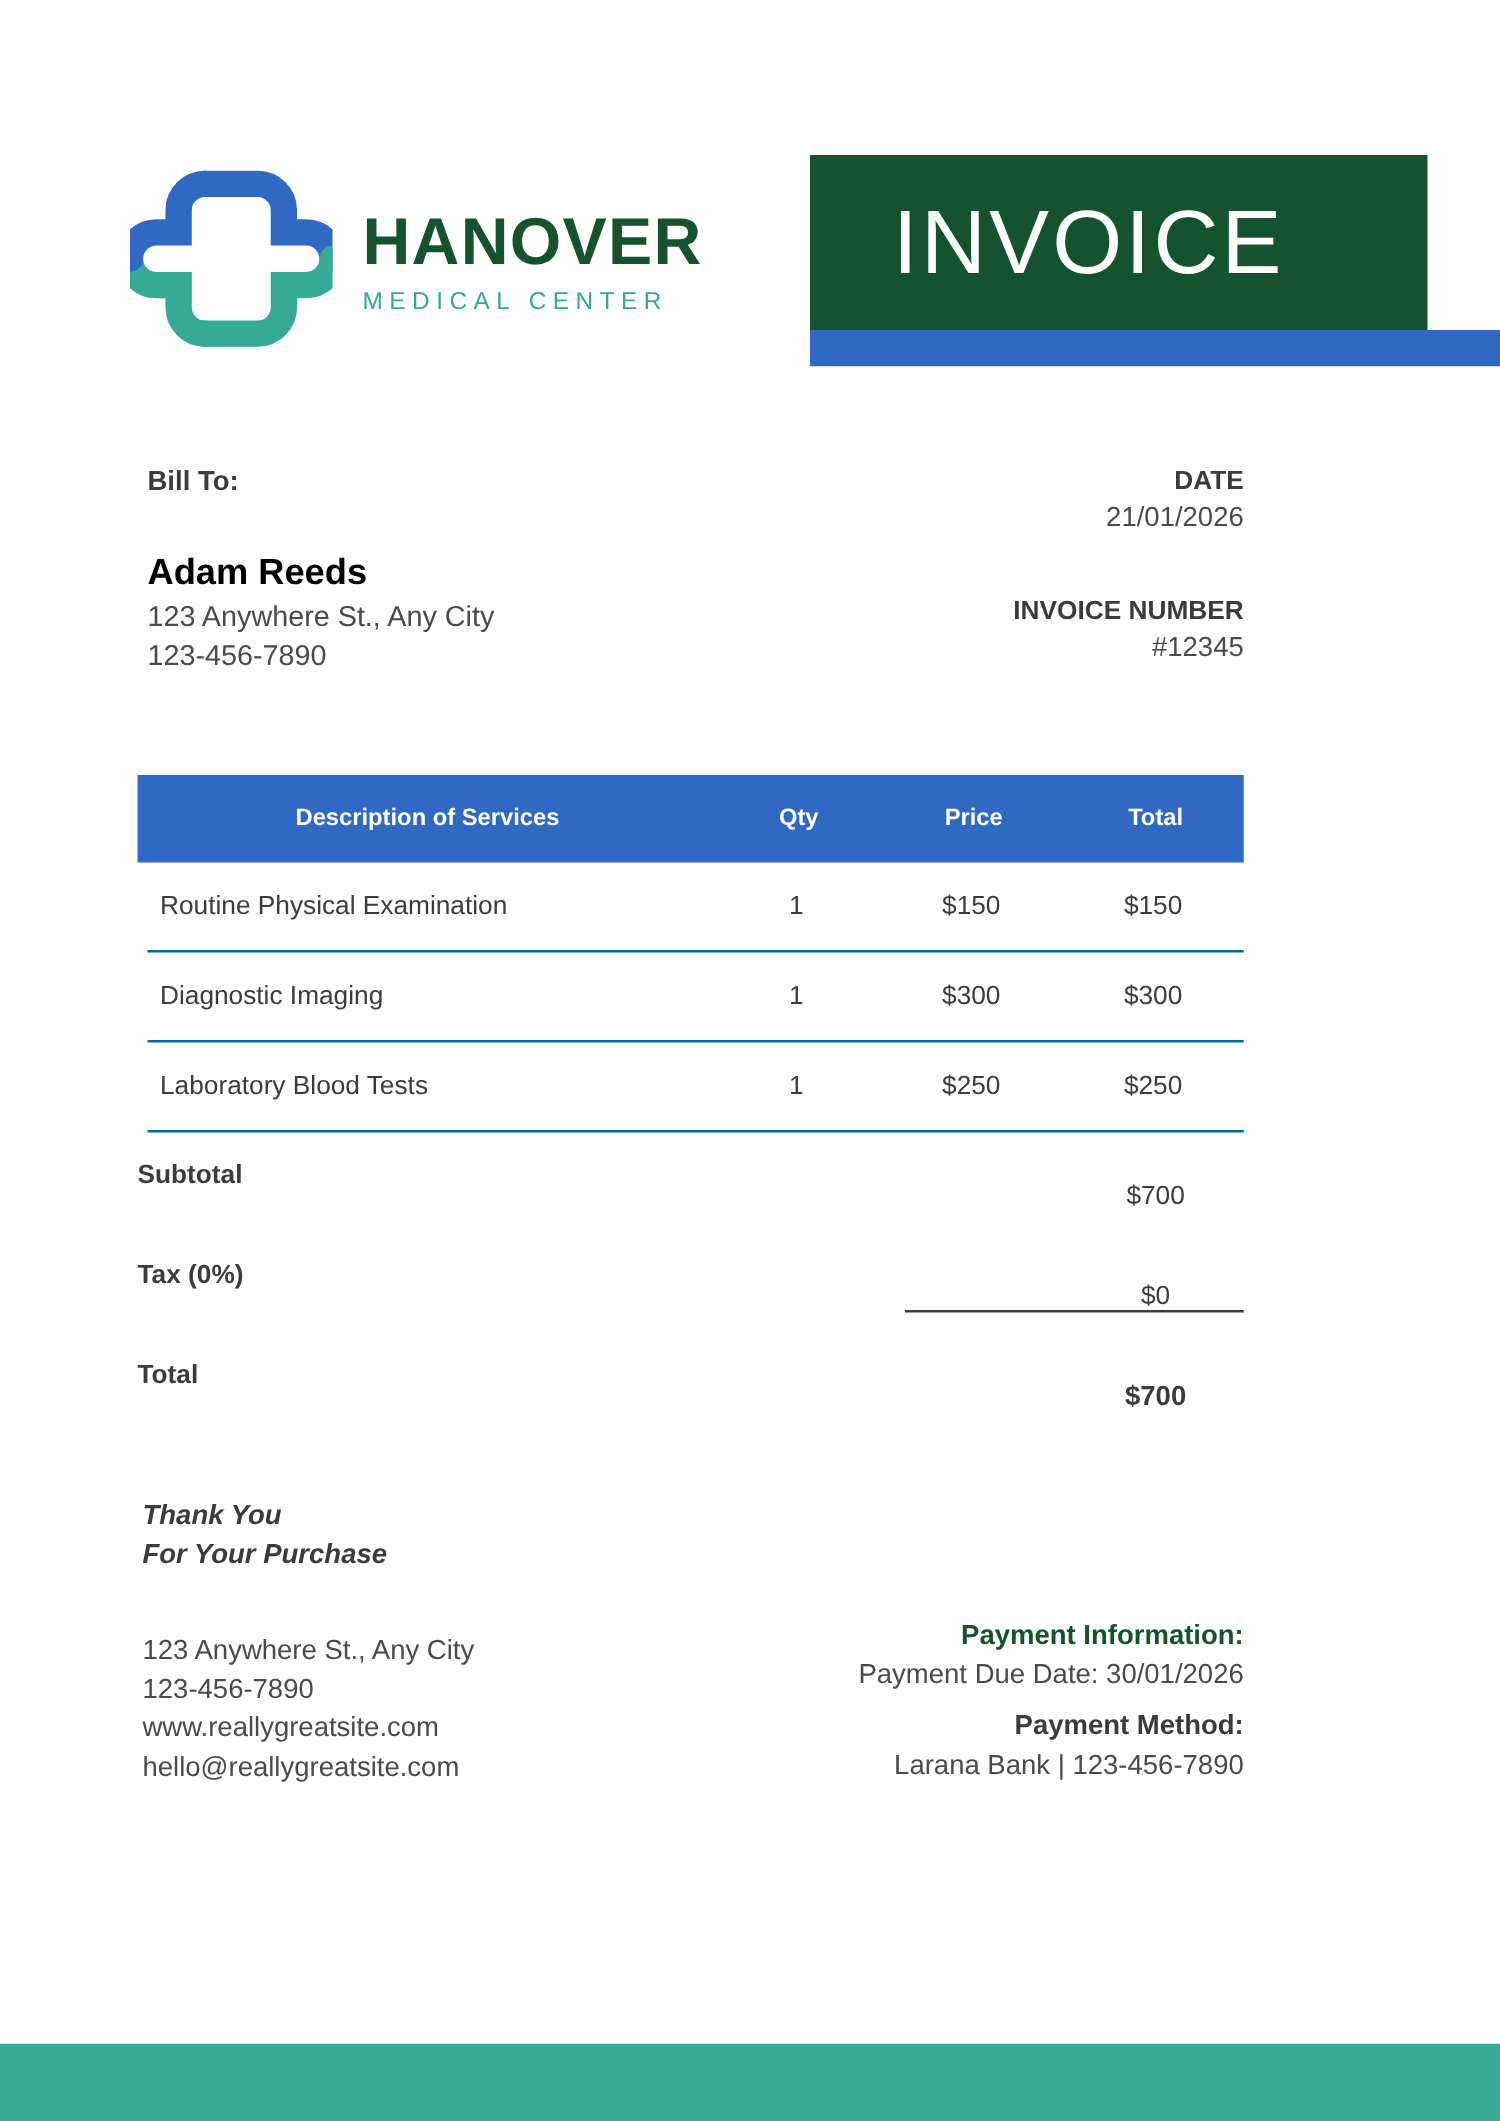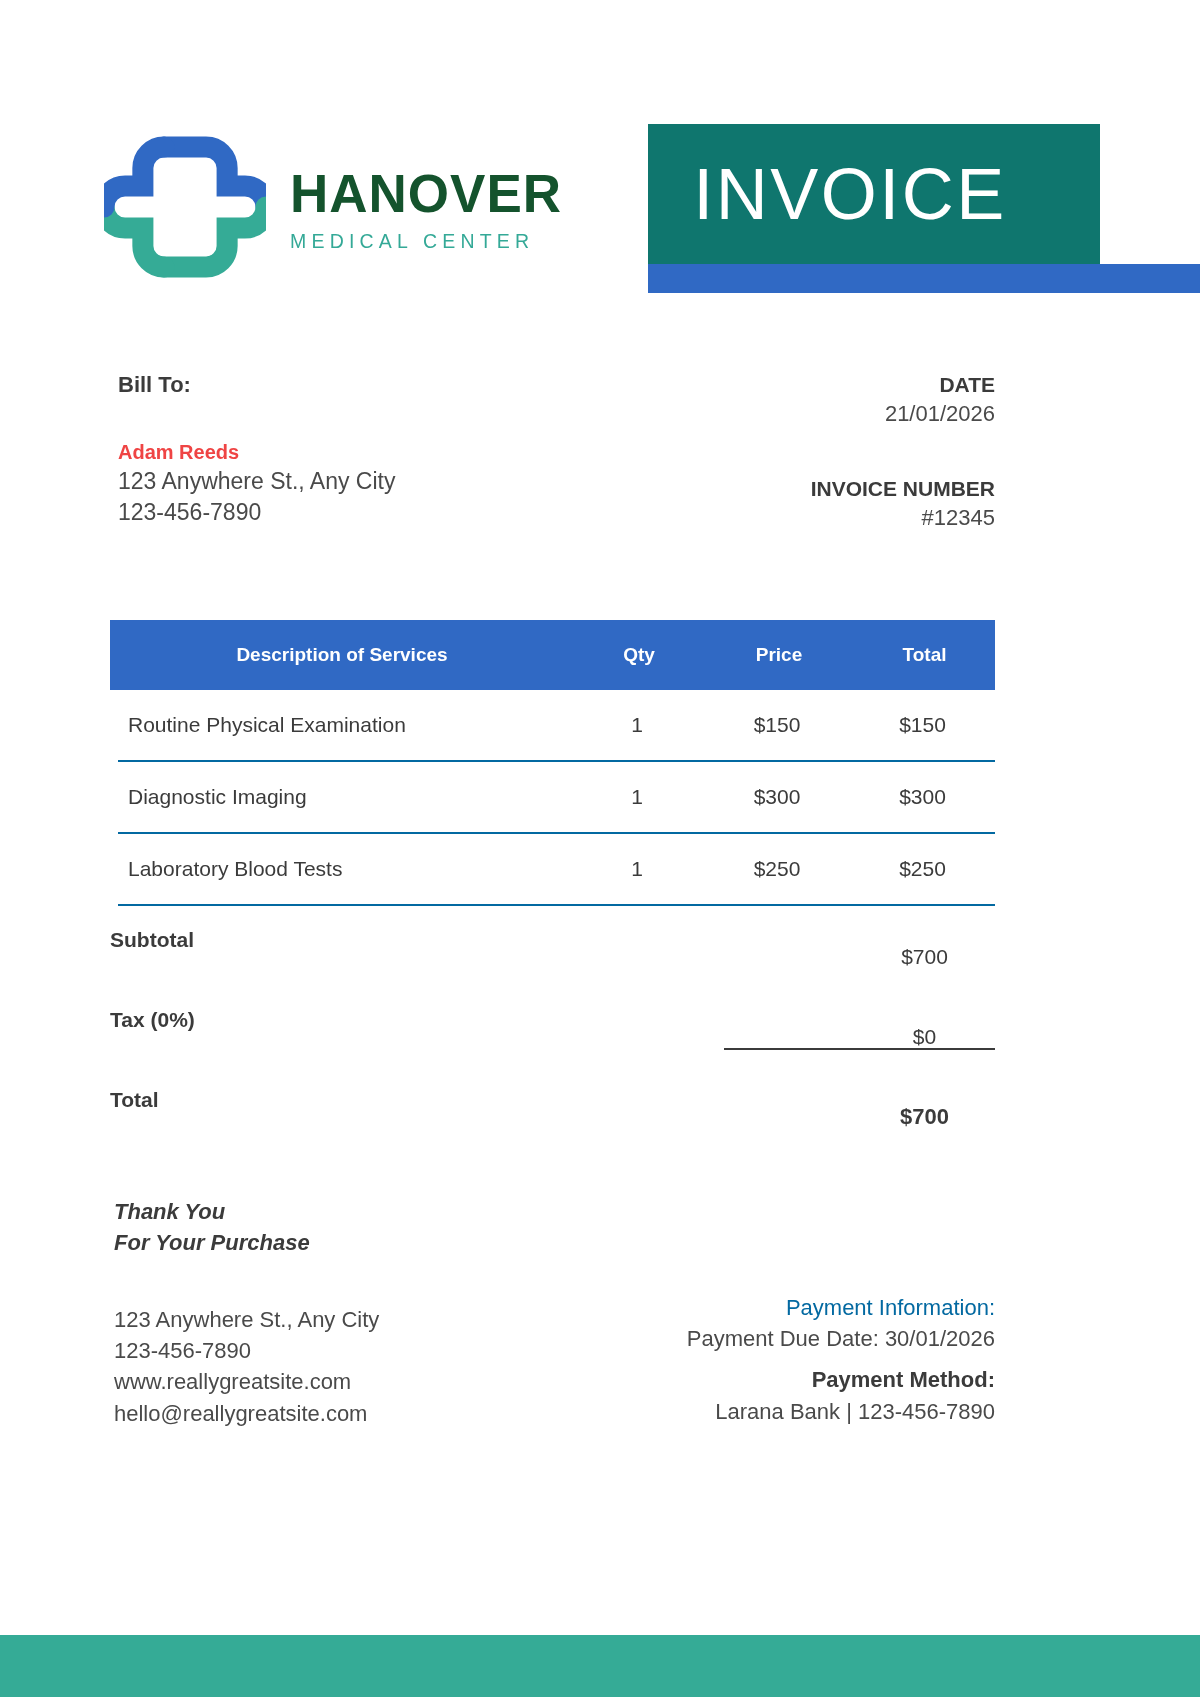--- a/index.html
+++ b/index.html
@@ -64,23 +64,23 @@
     letter-spacing: 5.2px;
     color: #34a997;
     margin-top: 10px;
     white-space: nowrap;
   }
 
   .invoice-banner {
     position: absolute;
     left: 648px;
     top: 124px;
-    width: 452px;
+    width: 494px;
     height: 140px;
-    background: #0f766e;
+    background: #14532d;
     display: flex;
     align-items: center;
     justify-content: center;
   }
 
   .invoice-banner-text {
     color: #ffffff;
     font-size: 72px;
     letter-spacing: 2.5px;
     line-height: 1;
@@ -104,23 +104,23 @@
     top: 372px;
     width: 520px;
   }
   .billto-label {
     font-size: 22px;
     font-weight: bold;
     color: #3b3b3b;
     line-height: 1.2;
   }
   .billto-name {
-    font-size: 20px;
-    font-weight: bold;
-    color: #ef4444;
+    font-size: 29px;
+    font-weight: bold;
+    color: #000000;
     margin-top: 42px;
     line-height: 1.28;
   }
   .billto-line {
     font-size: 23px;
     color: #4a4a4a;
     line-height: 1.35;
     font-weight: 400;
   }
 
@@ -249,22 +249,22 @@
     position: absolute;
     right: 205px;
     top: 1292px;
     text-align: right;
     font-size: 22px;
     color: #4a4a4a;
     line-height: 1.42;
     width: 520px;
   }
   .payment .pay-head {
-    font-weight: normal;
-    color: #0369a1;
+    font-weight: bold;
+    color: #14532d;
   }
   .payment .pay-head-2 {
     font-weight: bold;
     color: #3b3b3b;
     margin-top: 10px;
   }
 
   .bottom-bar {
     position: absolute;
     left: 0;

